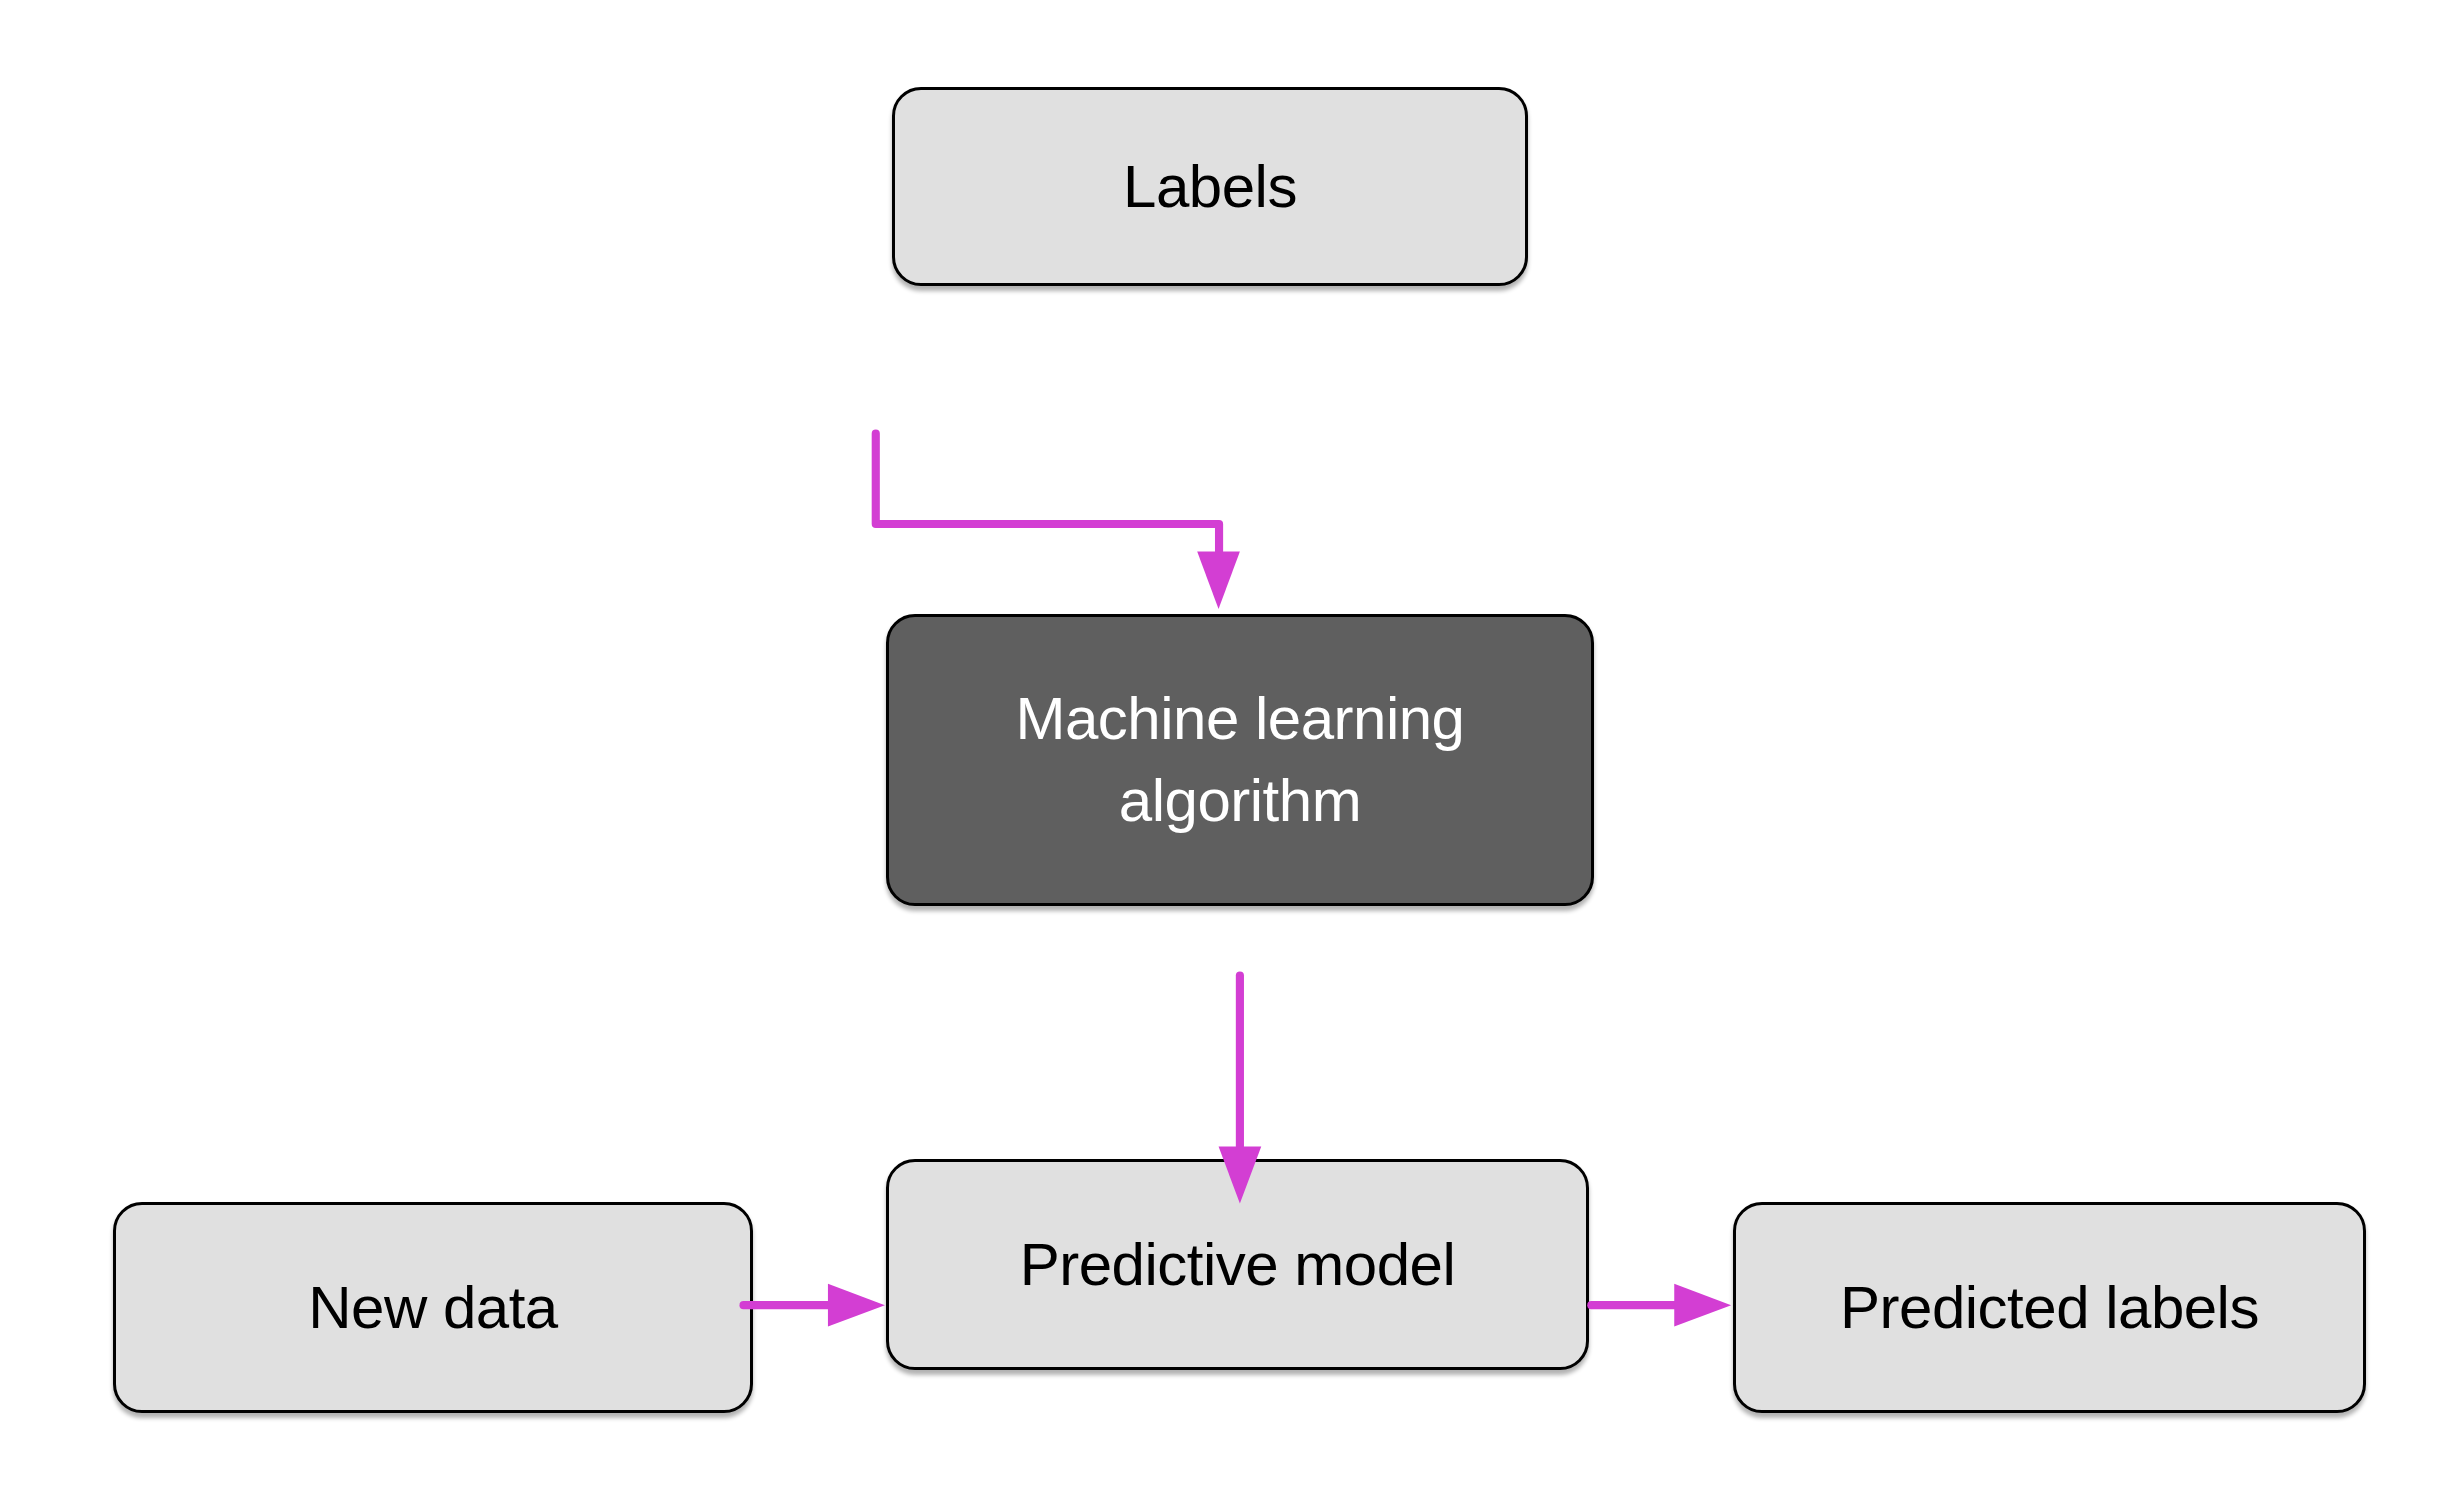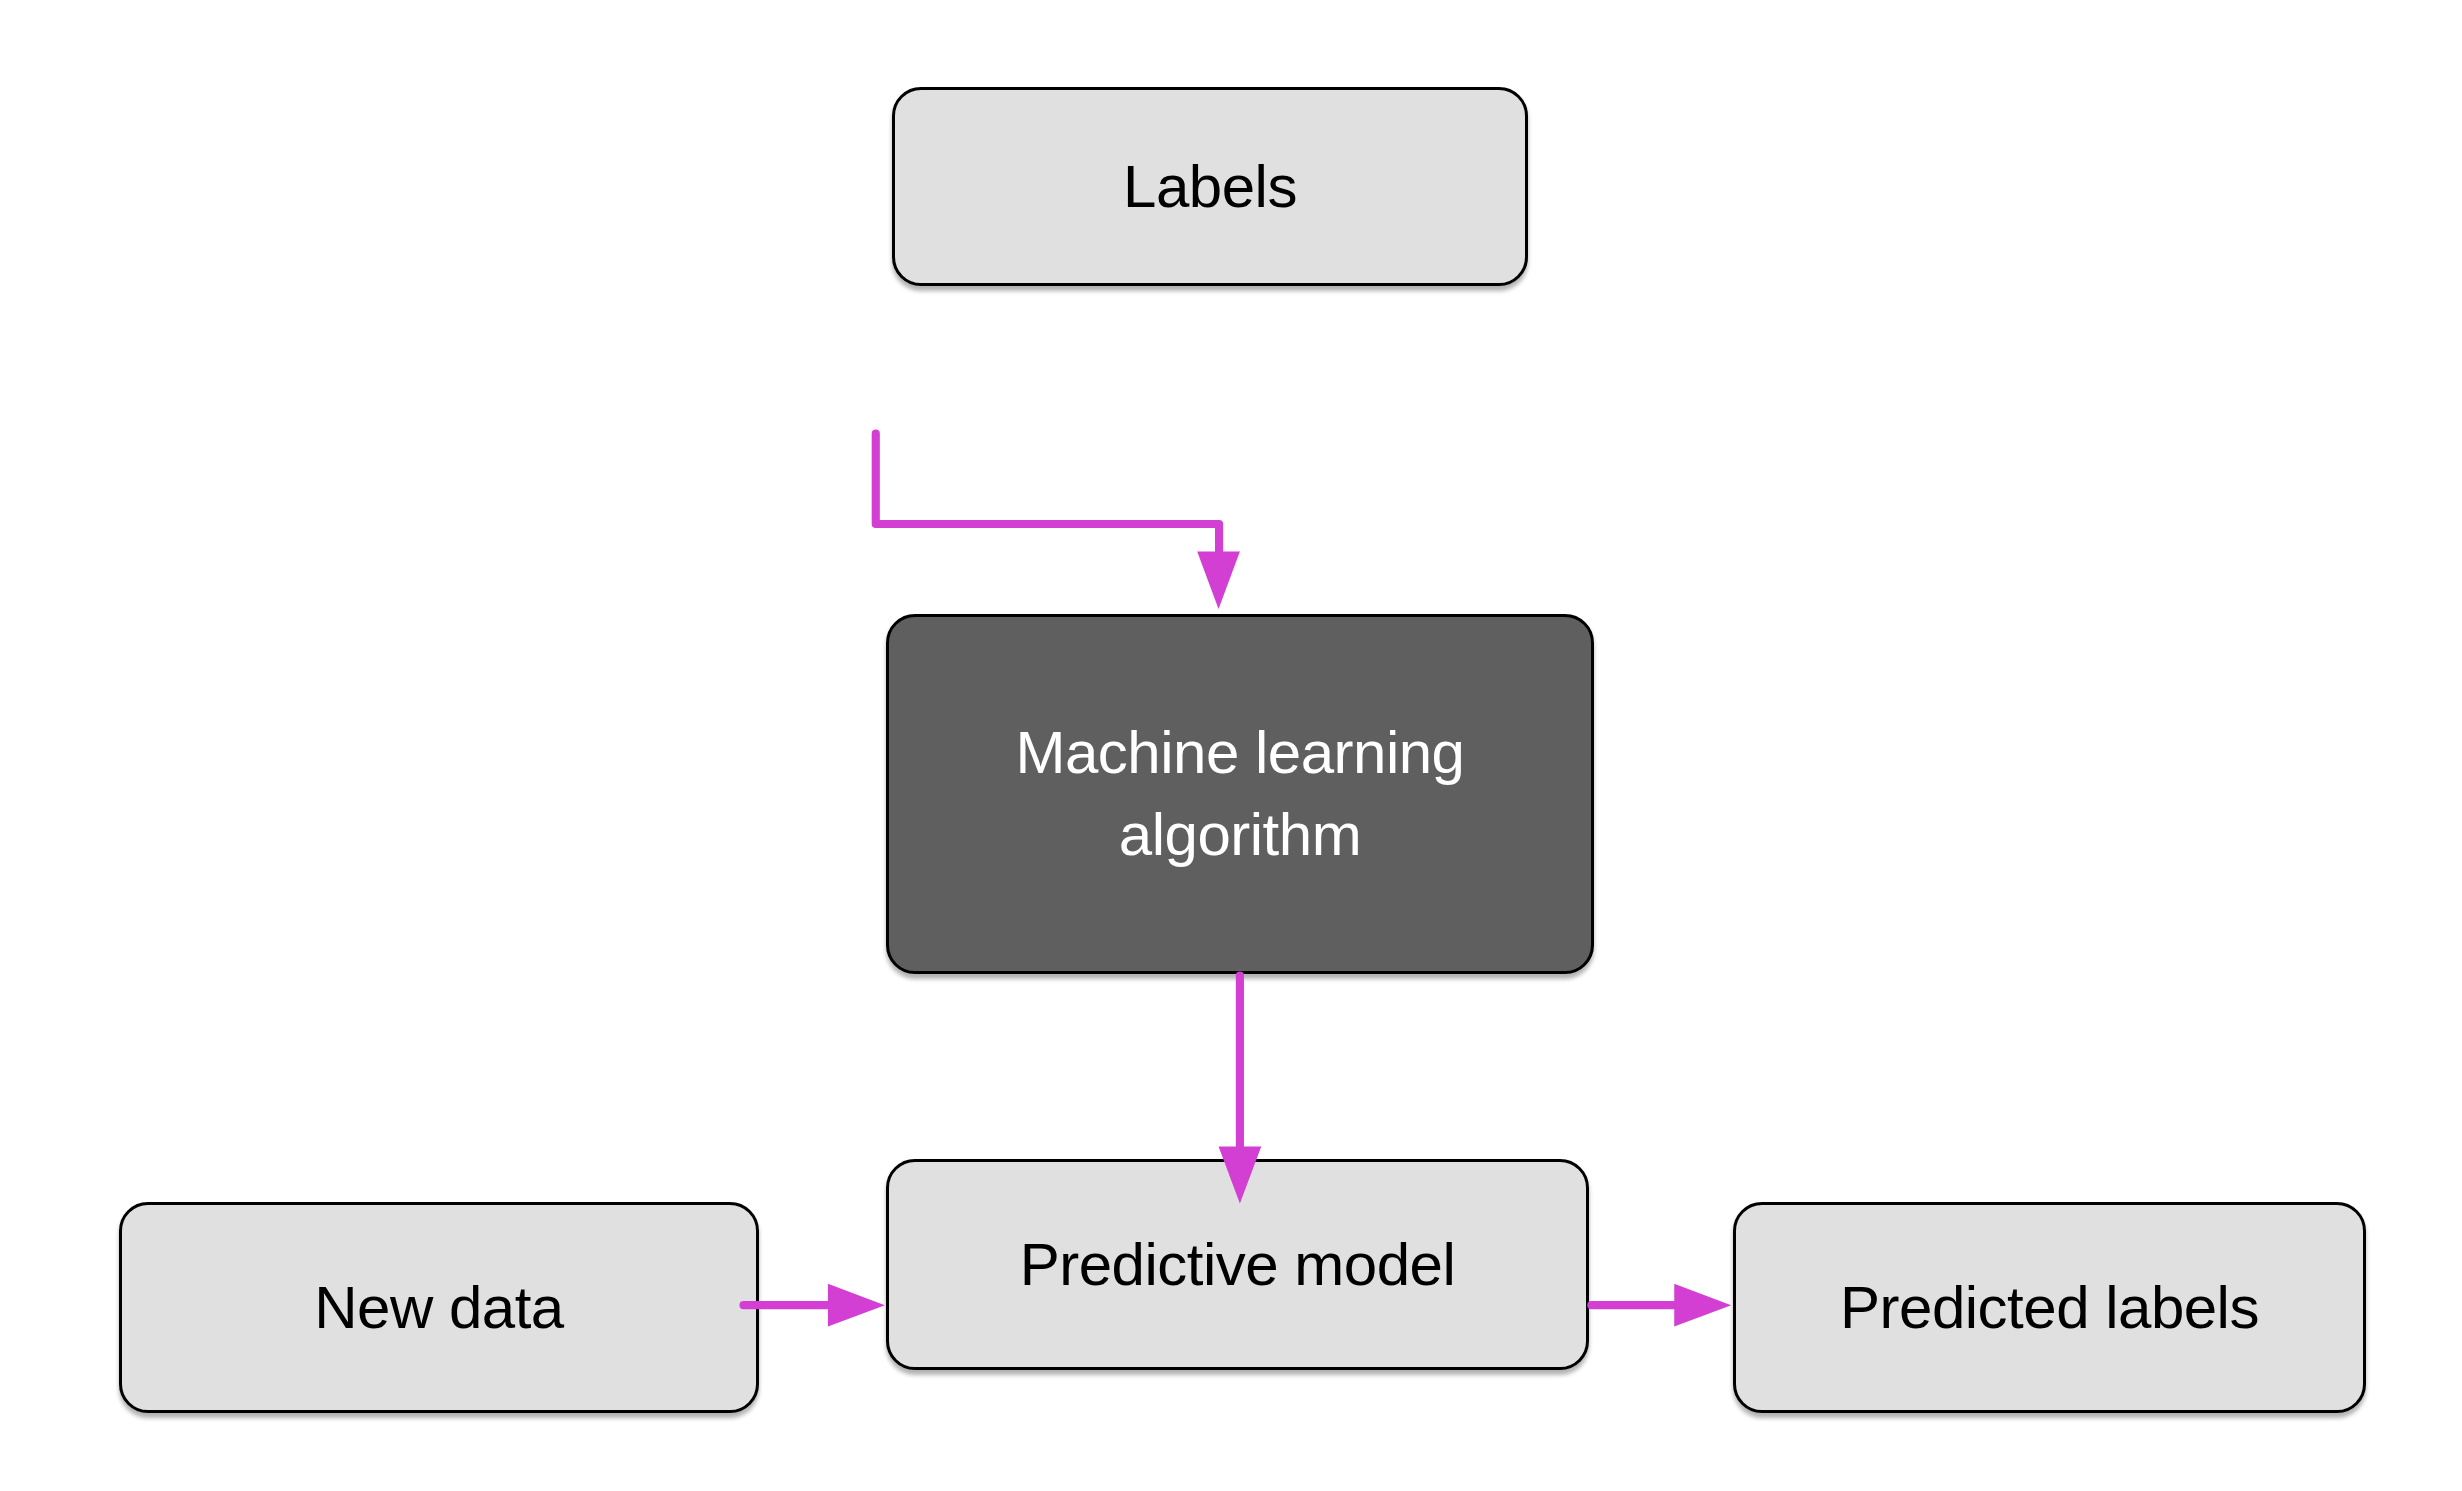--- a/index.html
+++ b/index.html
@@ -36,22 +36,22 @@
     box-shadow: 0 4.6px 4.1px rgba(0,0,0,0.30);
   }
   .node.dark {
     background: var(--node-fill-dark);
     color: var(--node-text-light);
   }
   .node .node-label { line-height: 1.36; }
 
   #node-labels          { left: 892px; top: 87px;  width: 636px; height: 199px; z-index: 1; }
   #node-training-data   { left: 561px; top: 236px;  width: 629px; height: 202px; z-index: 2; }
-  #node-ml-algorithm    { left: 886px; top: 614px; width: 708px; height: 360px; padding: 0 15.3px; }
-  #node-new-data        { left: 119px;  top: 1202px; width: 640px; height: 211px; }
+  #node-ml-algorithm    { left: 886px; top: 614px; width: 708px; height: 292px; padding: 0 15.3px; }
+  #node-new-data        { left: 113px;  top: 1202px; width: 640px; height: 211px; }
   #node-predictive-model{ left: 886px; top: 1159px; width: 703px; height: 211px; }
   #node-predicted-labels{ left: 1733px; top: 1202px; width: 633px; height: 211px; justify-content: center; }
 
   .edges-layer {
     position: absolute;
     left: 0; top: 0;
     width: 2462px;
     height: 1492px;
     z-index: 3;
     pointer-events: none;

